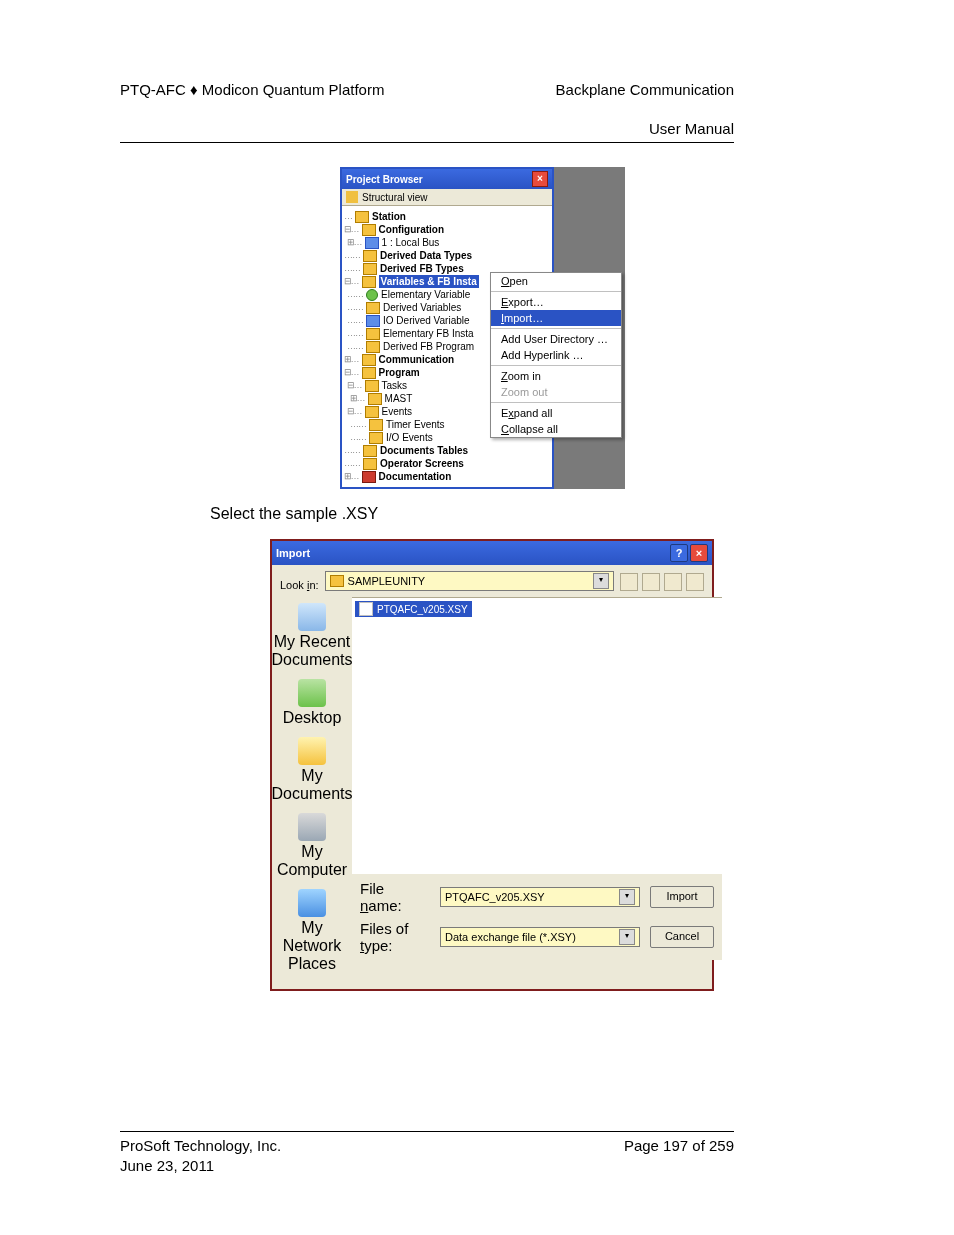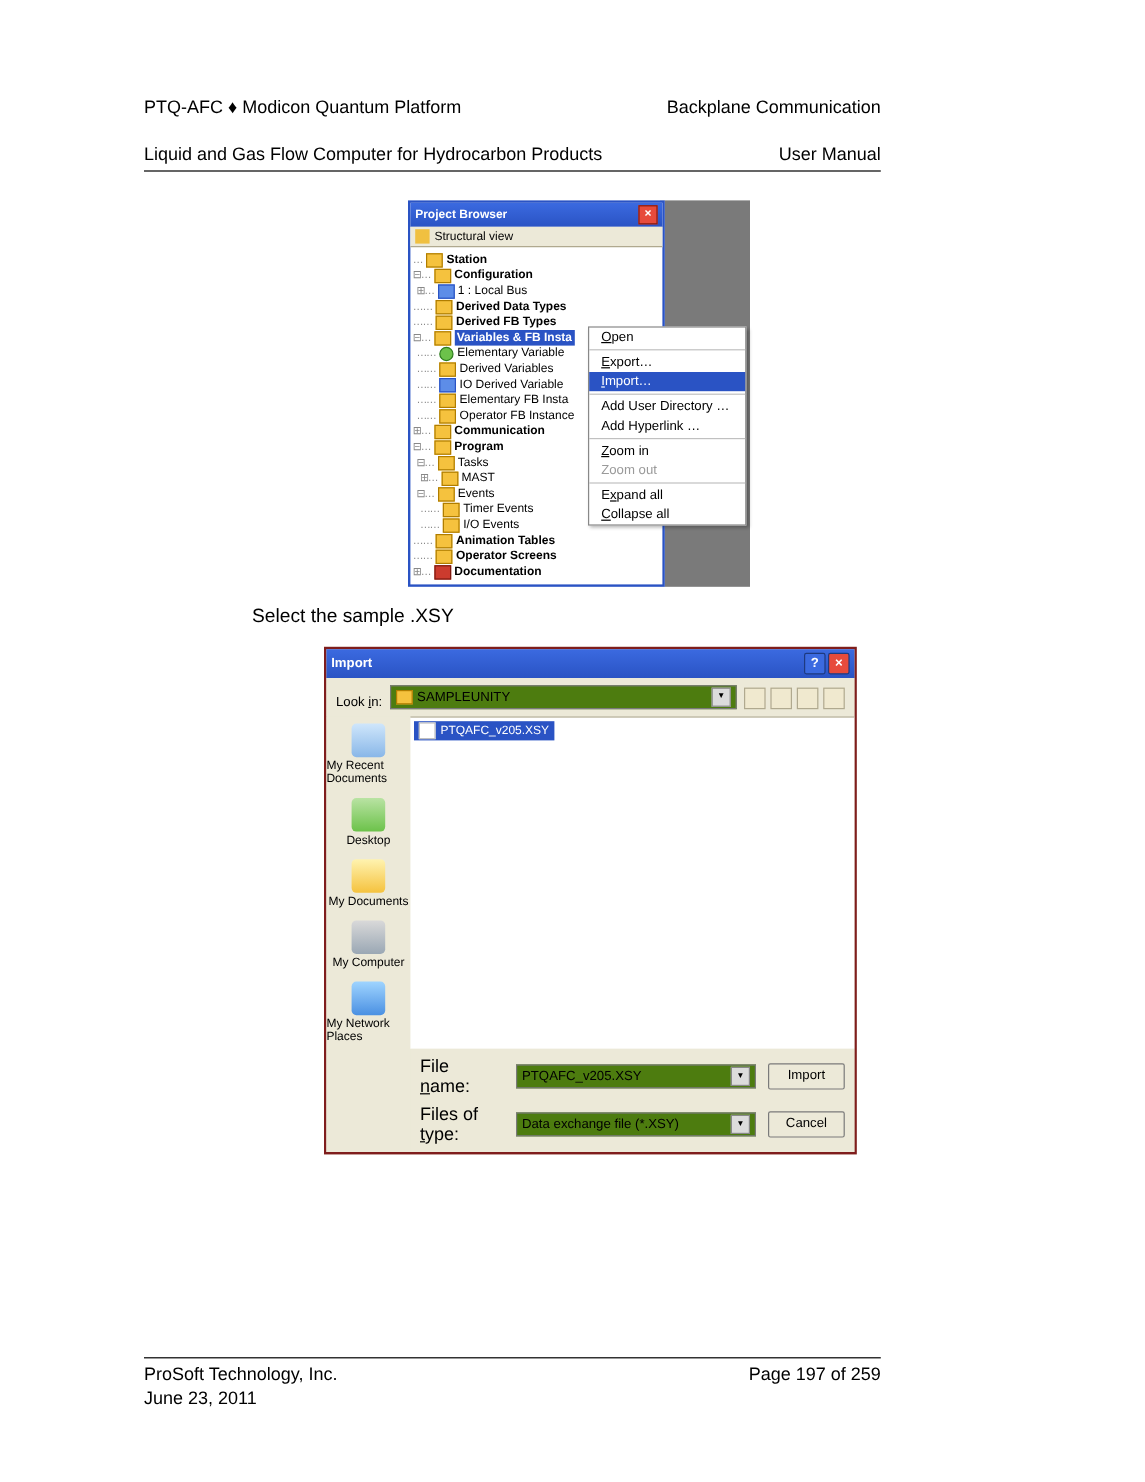--- a/index.html
+++ b/index.html
@@ -183,21 +183,22 @@
   .imp-body {
     display: flex;
   }
   .imp-places {
     width: 80px;
     background: #ece9d8;
     padding: 6px 0;
     display: flex;
     flex-direction: column;
     align-items: center;
-    font-size: 10px;
+    font-size: 16px;
+    text-align: center;
   }
   .imp-places .pl {
     margin-bottom: 10px;
   }
   .imp-places .pl .pic {
     width: 28px; height: 28px;
     margin: 0 auto 2px auto;
     border-radius: 4px;
   }
   .pic.recent  { background: linear-gradient(#cfe6fb,#89b7e8); }
@@ -212,21 +213,21 @@
     flex-direction: column;
   }
   .imp-top {
     background: #ece9d8;
     padding: 6px 8px;
     display: flex;
     align-items: flex-end;
     gap: 6px;
   }
   .combo {
-    background: #4d7c0f;
+    background: #fef9c3;
     border: 1px solid #7a7a7a;
     height: 18px;
     display: flex;
     align-items: center;
     padding: 0 4px;
     gap: 4px;
     font-size: 11px;
   }
   .combo .arrow {
     margin-left: auto;
@@ -287,21 +288,20 @@
   .u { text-decoration: underline; }
 </style>
 </head>
 <body>
 
 <div class="page">
 
   <div class="hdr">
     <div class="left">
       <span>PTQ-AFC ♦ Modicon Quantum Platform</span><br>
-      <span>Liquid and Gas Flow Computer for Hydrocarbon Products</span>
     </div>
     <div class="right">
       <span>Backplane Communication</span><br>
       <span>User Manual</span>
     </div>
   </div>
 
   <div class="pb-wrap">
     <div class="pb-side"></div>
     <div class="pb">
@@ -360,21 +360,21 @@
             <span class="lbl">IO Derived Variable</span>
           </div>
         <div class="tree-row">
             <span class="dots">&nbsp;&nbsp;……</span>
             <span class="fldr"></span>
             <span class="lbl">Elementary FB Insta</span>
           </div>
         <div class="tree-row">
             <span class="dots">&nbsp;&nbsp;……</span>
             <span class="fldr"></span>
-            <span class="lbl">Operator FB Instance</span>
+            <span class="lbl">Derived FB Program</span>
           </div>
         <div class="tree-row">
             <span class="dots">⊞…</span>
             <span class="fldr"></span>
             <span class="lbl bold">Communication</span>
           </div>
         <div class="tree-row">
             <span class="dots">⊟…</span>
             <span class="fldr"></span>
             <span class="lbl bold">Program</span>
@@ -400,21 +400,21 @@
             <span class="lbl">Timer Events</span>
           </div>
         <div class="tree-row">
             <span class="dots">&nbsp;&nbsp;&nbsp;&nbsp;……</span>
             <span class="fldr"></span>
             <span class="lbl">I/O Events</span>
           </div>
         <div class="tree-row">
             <span class="dots">……</span>
             <span class="fldr"></span>
-            <span class="lbl bold">Animation Tables</span>
+            <span class="lbl bold">Documents Tables</span>
           </div>
         <div class="tree-row">
             <span class="dots">……</span>
             <span class="fldr"></span>
             <span class="lbl bold">Operator Screens</span>
           </div>
         <div class="tree-row">
             <span class="dots">⊞…</span>
             <span class="fldr red"></span>
             <span class="lbl bold">Documentation</span>

